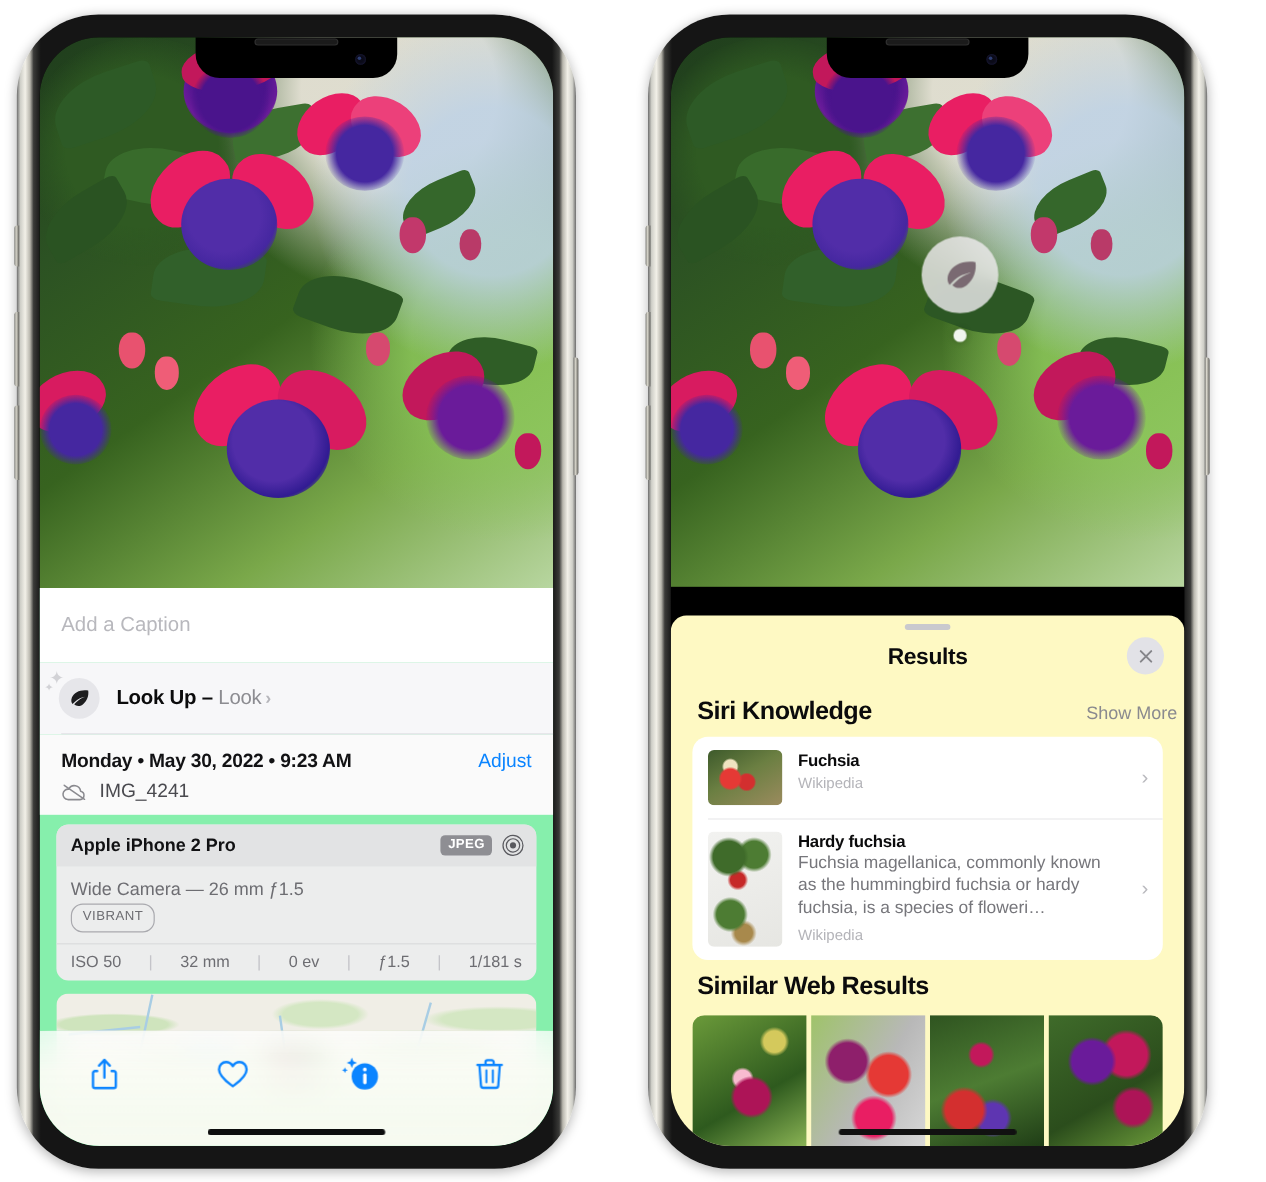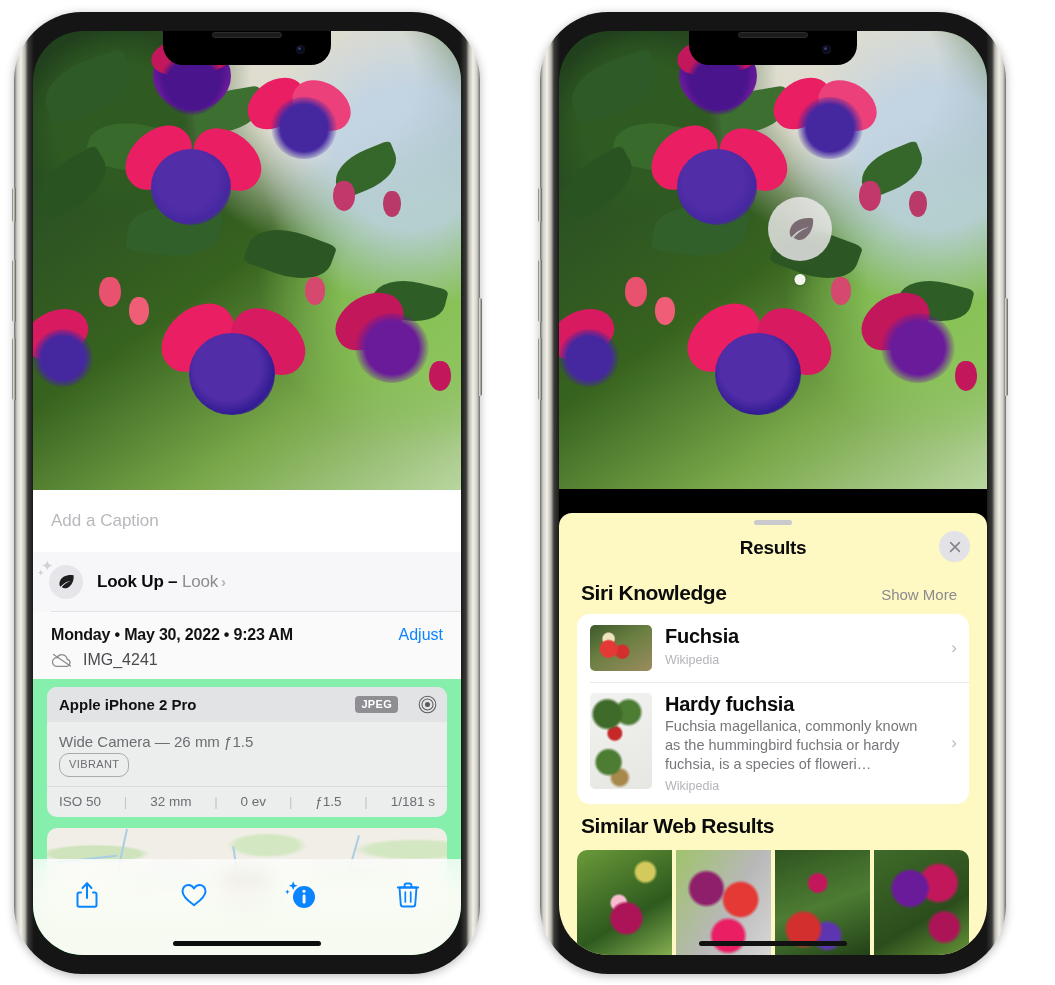--- a/index.html
+++ b/index.html
@@ -146,21 +146,21 @@
     margin: 8px 14px 0 14px;
     border-radius: 10px; overflow: hidden;
     background: #eceded;
     font-size: 15px;
   }
   .cam-head {
     display:flex; align-items:center; justify-content: space-between;
     background: #e2e3e4; padding: 8px 10px 8px 12px;
   }
   .cam-title { font-size: 15px; font-weight: 700; color: #111113; }
-  .cam-head-right { display:flex; align-items:center; gap: 20px; }
+  .cam-head-right { display:flex; align-items:center; gap: 8px; }
   .pill-jpeg {
     background: #8e8e93; color: #fff; font-size: 11px; font-weight: 700;
     padding: 2px 6px 3px; border-radius: 4px; letter-spacing: .3px;
   }
   .lens-icon { width: 19px; height: 19px; }
   .cam-body { padding: 8px 12px 9px 12px; }
   .cam-line { color: #6d6d72; font-size: 15px; line-height: 1.55; }
   .cam-line2 { display:flex; align-items:center; justify-content:space-between; }
   .pill-vibrant {
     border: 1px solid #a9a9ae; color: #6d6d72; font-size: 11px;
@@ -256,21 +256,21 @@
   .close-btn {
     position:absolute; right: 17px; top: 6px;
     width: 31px; height: 31px; border-radius: 50%;
     background: #e2e2e7;
     display:flex; align-items:center; justify-content:center;
   }
   .close-btn svg { width: 14px; height: 14px; }
 
   .sec-head {
     display:flex; align-items:baseline; justify-content: space-between;
-    padding: 10px 30px 9px 22px;
+    padding: 10px 6px 9px 22px;
     gap: 13px;
   }
   .sec-title { font-size: 21px; font-weight: 700; color:#0b0b0c; letter-spacing: -.45px; }
   .show-more { font-size: 15px; color: #8a8a8f; }
 
   .card-group {
     margin: 0 18px; background:#fff; border-radius: 13px; overflow: hidden;
   }
   .kcard { display:flex; gap: 13px; padding: 11px 12px 11px 13px; position: relative; align-items: flex-start; }
   .kcard + .kcard::before {
@@ -288,21 +288,21 @@
   .kthumb.t2 {
     background:
       radial-gradient(circle at 28% 22%, #3f6b2a 0 15%, rgba(0,0,0,0) 19%),
       radial-gradient(circle at 62% 20%, #4d7c33 0 13%, rgba(0,0,0,0) 17%),
       radial-gradient(circle at 40% 42%, #c62828 0 9%, rgba(0,0,0,0) 13%),
       radial-gradient(circle at 30% 72%, #4d7c33 0 14%, rgba(0,0,0,0) 18%),
       radial-gradient(circle at 48% 88%, #a8894c 0 8%, rgba(0,0,0,0) 12%),
       linear-gradient(160deg,#f2f2f0,#e6e6e2);
   }
   .ktext { flex: 1 1 auto; min-width: 0; }
-  .ktitle { font-size: 20px; font-weight: 700; color:#0b0b0c; letter-spacing:-.25px; margin-bottom: 1px; }
+  .ktitle { font-size: 14px; font-weight: 700; color:#0b0b0c; letter-spacing:-.25px; margin-bottom: 1px; }
   .kdesc { font-size: 14.5px; color:#76767b; line-height: 1.32; }
   .ksrc { font-size: 12.5px; color:#b4b4b9; margin-top: 5px; }
   .kchev { align-self: center; color:#b9b9be; font-size: 17px; padding-left: 2px; flex: 0 0 auto;}
 
   .imgstrip { display:flex; gap: 4px; margin: 8px 18px 0 18px; border-radius: 10px 10px 0 0; overflow:hidden; height: 110px; }
   .wimg { flex: 1 1 0; }
   .wimg.w1 {
     background:
       radial-gradient(circle at 52% 62%, #ad1457 0 17%, rgba(0,0,0,0) 21%),
       radial-gradient(circle at 44% 48%, #f8bbd0 0 9%, rgba(0,0,0,0) 12%),

